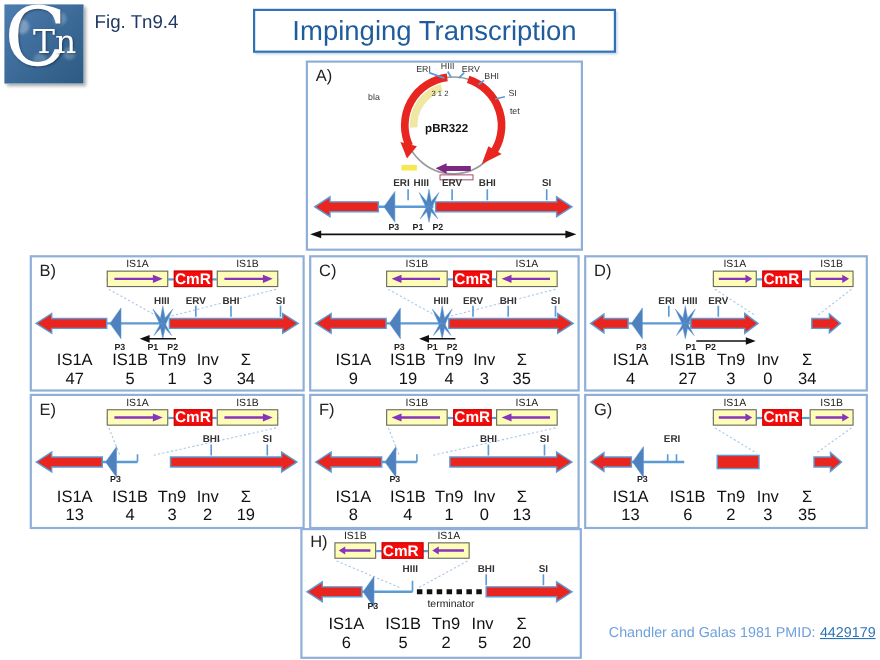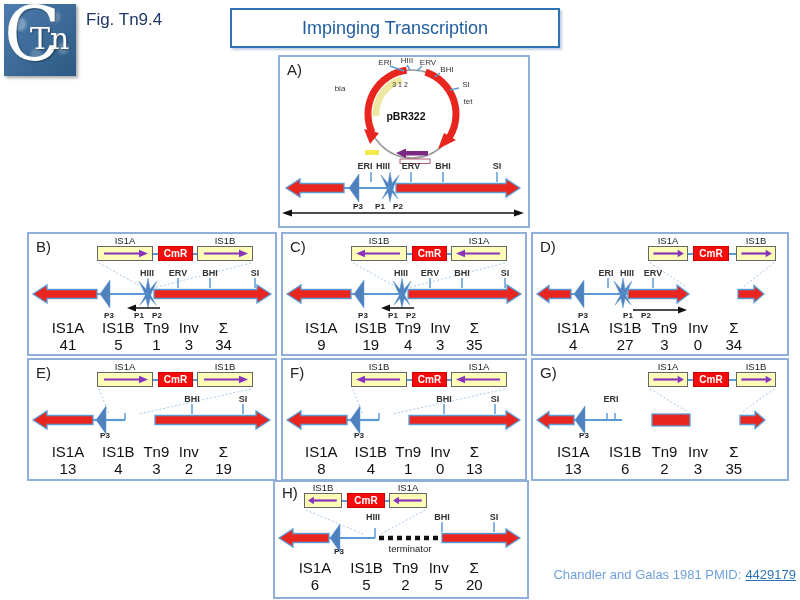--- a/index.html
+++ b/index.html
@@ -13,29 +13,29 @@
           radial-gradient(circle at 82% 62%, rgba(255,255,255,.20) 0 5%, transparent 10%),
           linear-gradient(135deg,#4d7cb0,#35648f 70%,#2d5a84);
         box-shadow:2px 2px 3px rgba(0,0,0,.35);}
   .logo-c{position:absolute;left:0px;top:-13px;font-family:"DejaVu Serif",serif;
           color:#fff;font-size:74px;font-weight:400;text-shadow:1px 1px 2px rgba(0,0,0,.4);}
   .logo-tn{position:absolute;left:26px;top:17px;font-family:"DejaVu Serif",serif;
            color:#fff;font-size:30px;text-shadow:1px 1px 2px rgba(0,0,0,.4);}
   .fig-label{position:absolute;left:86px;top:10px;font-size:17px;color:#1F3864;}
   .title-box{position:absolute;left:230px;top:8px;width:326px;height:36px;border:2px solid #2E74B5;
              background:#fff;display:flex;align-items:center;justify-content:center;
-             font-size:18px;color:#1F5C9E;box-shadow:2px 2px 2px rgba(120,150,190,.45);}
+             font-size:25px;color:#1F5C9E;box-shadow:2px 2px 2px rgba(120,150,190,.45);}
   .panel{position:absolute;border:2px solid #8FAFD9;background:#fff;box-sizing:border-box;}
   .panel-letter{position:absolute;left:7px;top:4px;font-size:15px;color:#222;z-index:3;}
   .map{position:absolute;left:0;top:0;z-index:1;}
   .is-name{position:absolute;font-size:9.5px;color:#222;transform:translateX(-50%);z-index:3;white-space:nowrap;}
   .isbox{position:absolute;height:15px;background:#FDFDB8;border:1px solid #666;box-sizing:border-box;z-index:3;}
   .isbox svg{position:absolute;left:1px;top:1px;width:calc(100% - 2px);height:11px;}
-  .cmr{position:absolute;height:15px;background:#F50B0B;border:1px solid #C00;color:#fff;font-size:10px;
-       font-weight:bold;text-align:center;line-height:13px;box-sizing:border-box;z-index:3;}
+  .cmr{position:absolute;height:15px;background:#F50B0B;border:1px solid #C00;color:#fff;font-size:14px;
+       font-weight:bold;text-align:left;line-height:13px;box-sizing:border-box;z-index:3;}
   .cline{position:absolute;height:2px;background:#5B9BD5;z-index:2;}
   .ptable{position:absolute;left:0;right:0;z-index:3;}
   .trow{display:grid;grid-template-columns:26% 19% 15% 14% 17%;padding-left:4%;padding-right:5%;
         text-align:center;font-size:15px;color:#111;line-height:16px;}
   .trow.vals{margin-top:1px;}
   .citation{position:absolute;left:546px;top:567px;width:250px;text-align:right;font-size:13px;color:#6FA0DC;}
   .pmid{color:#2E74B5;text-decoration:underline;margin-left:4px;cursor:pointer;}
   svg text{font-family:"Liberation Sans",sans-serif;}
   .slab{font-size:9px;fill:#333;text-anchor:middle;font-weight:600;}
   .plab{font-size:8px;fill:#222;text-anchor:middle;font-weight:700;}
@@ -180,21 +180,21 @@
   </svg>
   <div class="ptable" style="top:86px">
     <div class="trow">
       <span>IS1A</span>
       <span>IS1B</span>
       <span>Tn9</span>
       <span>Inv</span>
       <span>Σ</span>
     </div>
     <div class="trow vals">
-      <span>41</span>
+      <span>47</span>
       <span>5</span>
       <span>1</span>
       <span>3</span>
       <span>34</span>
     </div>
   </div>
 </section>
 
 <section class="panel" style="left:281px;top:232px;width:246px;height:124px">
   <span class="panel-letter">C)</span>

